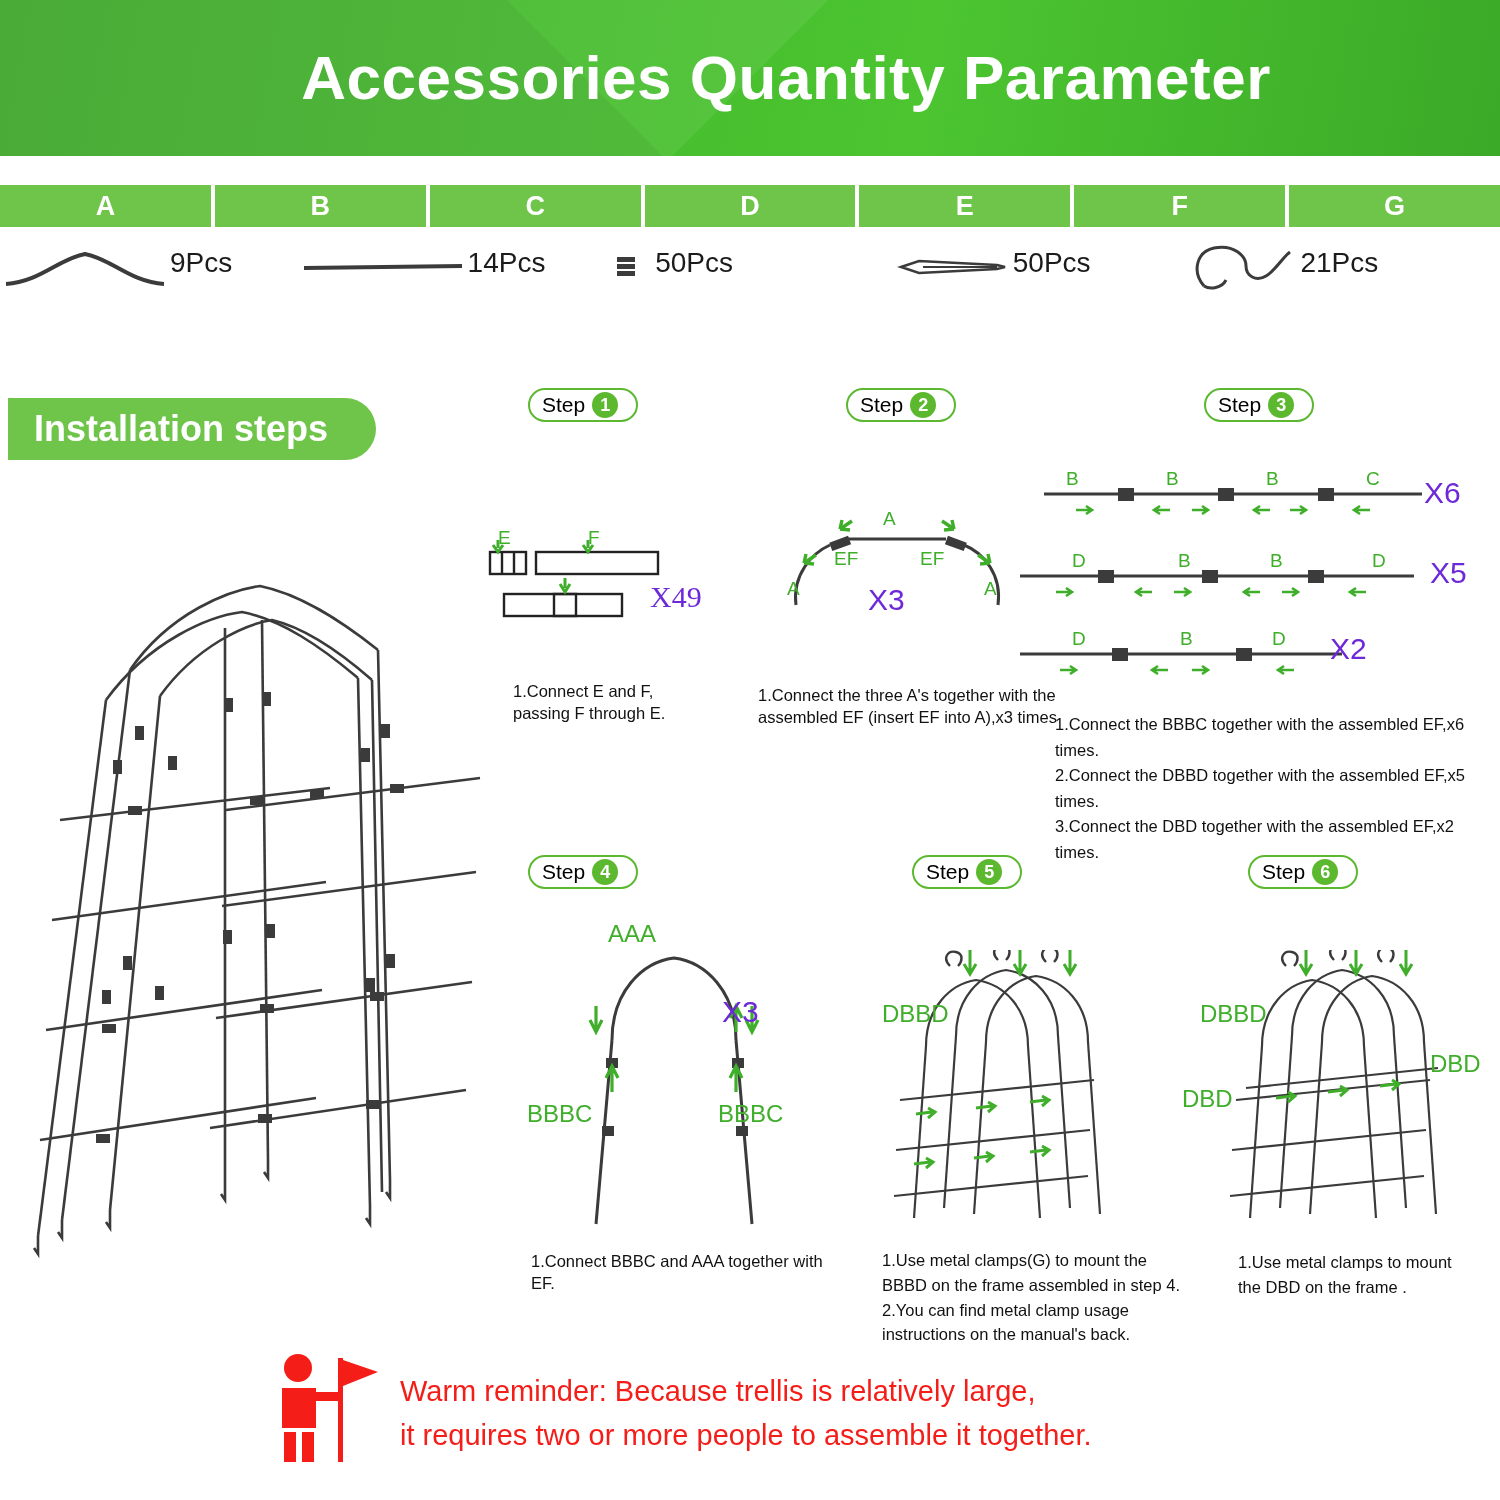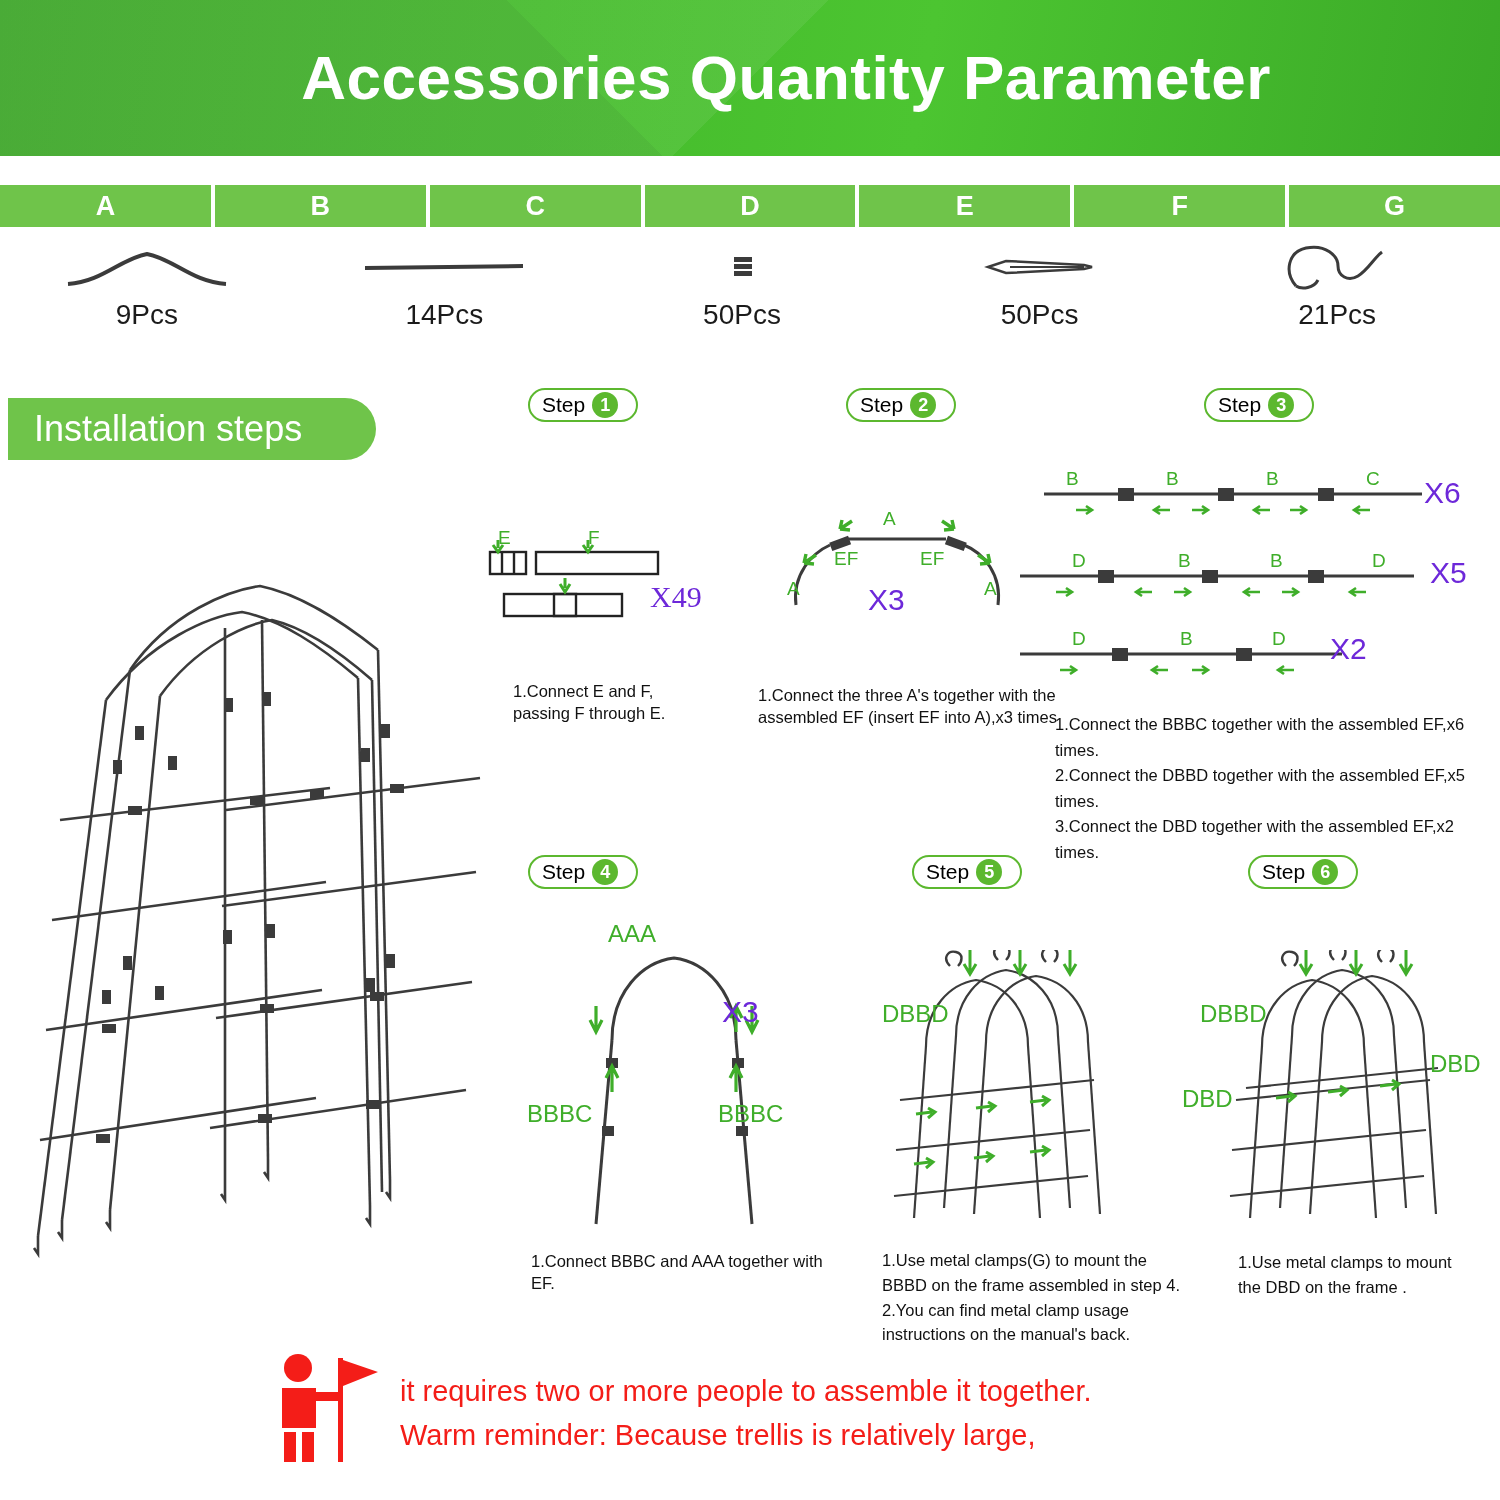--- a/index.html
+++ b/index.html
@@ -39,32 +39,32 @@
   .part-head-cell{
     flex:1 1 0;margin-right:4px;
     background:#6fc44a;
     color:#fff;font-size:27px;font-weight:bold;
     display:flex;align-items:center;justify-content:center;
   }
   .part-head-cell:last-child{margin-right:0;}
   .parts-body{display:flex;width:1500px;}
   .part-cell{
     flex:1 1 0;margin-right:4px;
-    display:flex;flex-direction:column;align-items:center;
+    display:flex;flex-direction:row;align-items:flex-start;
     padding-top:14px;
   }
   .part-cell:last-child{margin-right:16px;}
   .part-art{height:52px;display:flex;align-items:center;justify-content:center;}
   .part-qty{font-size:28px;color:#1b1b1b;margin-top:6px;}
   
   .install-badge{
     position:absolute;left:8px;top:398px;width:368px;height:62px;
     background:#6fc44a;border-radius:0 32px 32px 0;
     color:#fff;font-size:36px;
-    display:flex;align-items:center;padding-left:26px;box-sizing:border-box;
+    display:flex;align-items:center;padding-left:26px;box-sizing:border-box;font-weight:bold;
   }
   
   .step-badge{
     position:absolute;
     height:34px;border:2px solid #5cb82f;border-radius:18px;
     background:#fff;display:flex;align-items:center;
     padding:0 6px 0 12px;box-sizing:border-box;
   }
   .step-badge .t{font-size:21px;color:#000;margin-right:7px;}
   .step-badge .n{
@@ -488,15 +488,15 @@
     <circle cx="36" cy="16" r="14" fill="#f41d18"></circle>
     <rect x="20" y="36" width="34" height="40" fill="#f41d18"></rect>
     <rect x="22" y="80" width="12" height="30" fill="#f41d18"></rect>
     <rect x="40" y="80" width="12" height="30" fill="#f41d18"></rect>
     <rect x="54" y="40" width="26" height="9" fill="#f41d18"></rect>
     <rect x="76" y="6" width="5" height="104" fill="#f41d18"></rect>
     <path d="M81 8 L 116 20 L 81 34 Z" fill="#f41d18"></path>
   </svg>
 </div>
 <div class="warm">
+  <div>Warm reminder: Because trellis is relatively large,</div>
   <div>it requires two or more people to assemble it together.</div>
-  <div>Warm reminder: Because trellis is relatively large,</div>
 </div>
 
 </body></html>

